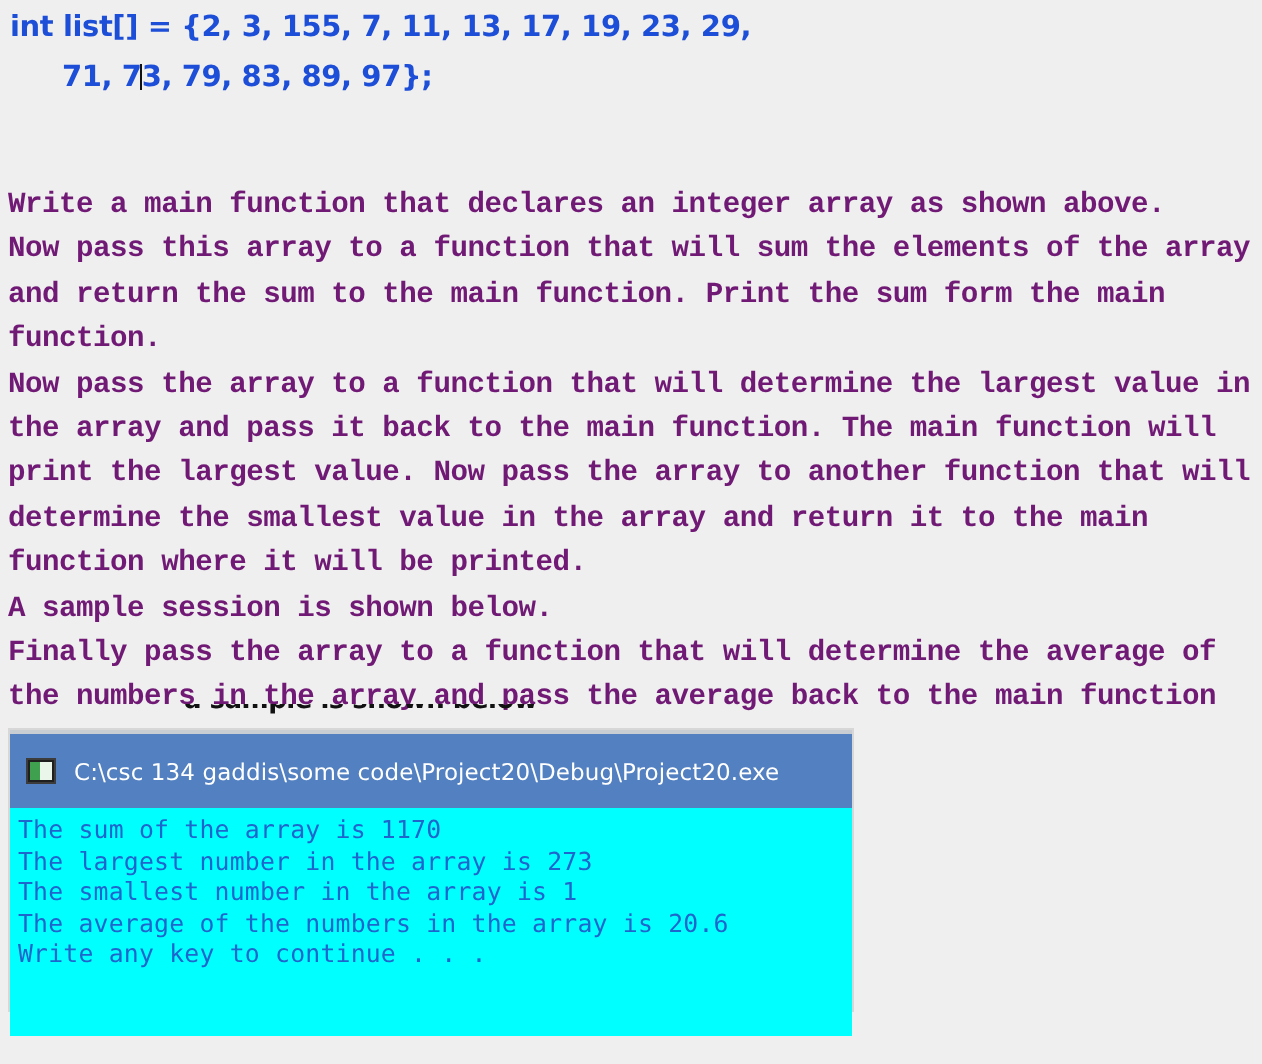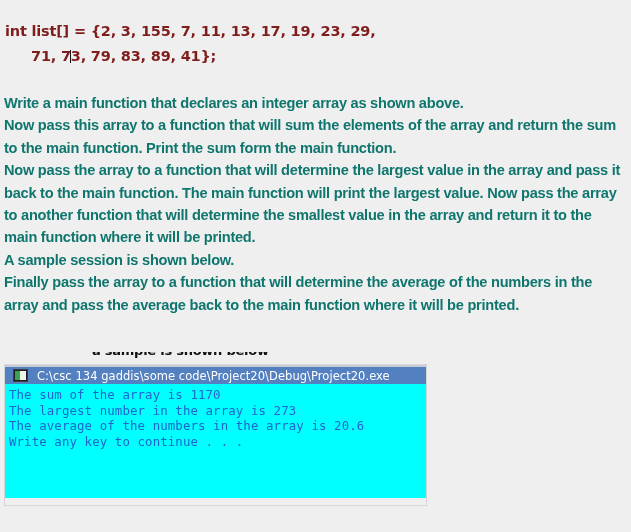--- a/index.html
+++ b/index.html
@@ -17,24 +17,23 @@
 
   
   #code-block {
     position: absolute;
     left: 5px;
     top: 2px;
     width: 620px;
     font-family: "DejaVu Sans", sans-serif;
     font-size: 14.5px;
     font-weight: 600;
-    color: #7f1d1d;
+    color: #1d4ed8;
     letter-spacing: -0.2px;
     line-height: 25px;
-    margin-top: 17px;
   }
   .code-line {
     white-space: pre;
   }
   .code-indent {
     padding-left: 26px;
   }
   .caret {
     display: inline-block;
     width: 0;
@@ -43,24 +42,24 @@
     vertical-align: -2px;
     margin: 0 -0.5px;
   }
 
   
   #prose {
     position: absolute;
     left: 4px;
     top: 92px;
     width: 624px;
-    font-family: Liberation Sans, sans-serif;
+    font-family: Liberation Mono, monospace;
     font-size: 14.6px;
     font-weight: 600;
-    color: #0f766e;
+    color: #701a75;
     line-height: 22.4px;
     letter-spacing: -0.25px;
   }
   #prose .para {
     margin: 0;
   }
 
   
   #obscured-line {
     position: absolute;
@@ -84,21 +83,21 @@
   
   #console-window {
     position: absolute;
     left: 5px;
     top: 365px;
     width: 421px;
     height: 140px;
     box-shadow: 0 0 0 1px #d7d7d7;
   }
   #console-titlebar {
-    height: 19px;
+    height: 39px;
     background: #5380c0;
     display: flex;
     align-items: center;
     padding-left: 8px;
     box-sizing: border-box;
     border-top: 2px solid #c8cdd4;
   }
   #console-icon {
     width: 15px;
     height: 13px;
@@ -147,37 +146,38 @@
     color: #1f66cc;
     white-space: pre;
     letter-spacing: 0.1px;
   }
 </style>
 </head>
 <body>
 
 <div id="code-block">
   <div class="code-line">int list[] = {2, 3, 155, 7, 11, 13, 17, 19, 23, 29,</div>
-  <div class="code-line code-indent"><span>71, 7</span><span class="caret"></span><span>3, 79, 83, 89, 41};</span></div>
+  <div class="code-line code-indent"><span>71, 7</span><span class="caret"></span><span>3, 79, 83, 89, 97};</span></div>
 </div>
 
 <div id="prose">
   <p class="para">Write a main function that declares an integer array as shown above.</p>
   <p class="para">Now pass this array to a function that will sum the elements of the array and return the sum to the main function. Print the sum form the main function.</p>
   <p class="para">Now pass the array to a function that will determine the largest value in the array and pass it back to the main function.  The main function will print the largest value. Now pass the array to another function that will determine the smallest value in the array and return it to the main function where it will be printed.</p>
   <p class="para">A sample session is shown below.</p>
   <p class="para">Finally pass the array to a function that will determine the average of the numbers in the array and pass the average back to the main function where it will be printed.</p>
 </div>
 
 <div id="obscured-line"><span>a sample is shown below</span></div>
 
 <div id="console-window">
   <div id="console-titlebar">
     <div id="console-icon"></div>
     <div id="console-title-text">C:\csc 134 gaddis\some code\Project20\Debug\Project20.exe</div>
   </div>
   <div id="console-body">
     <div class="console-line">The sum of the array is 1170</div>
     <div class="console-line">The largest number in the array is 273</div>
+    <div class="console-line">The smallest number in the array is 1</div>
     <div class="console-line">The average of the numbers in the array is 20.6</div>
     <div class="console-line">Write any key to continue . . .</div>
   </div>
 </div>
 
 </body></html>

